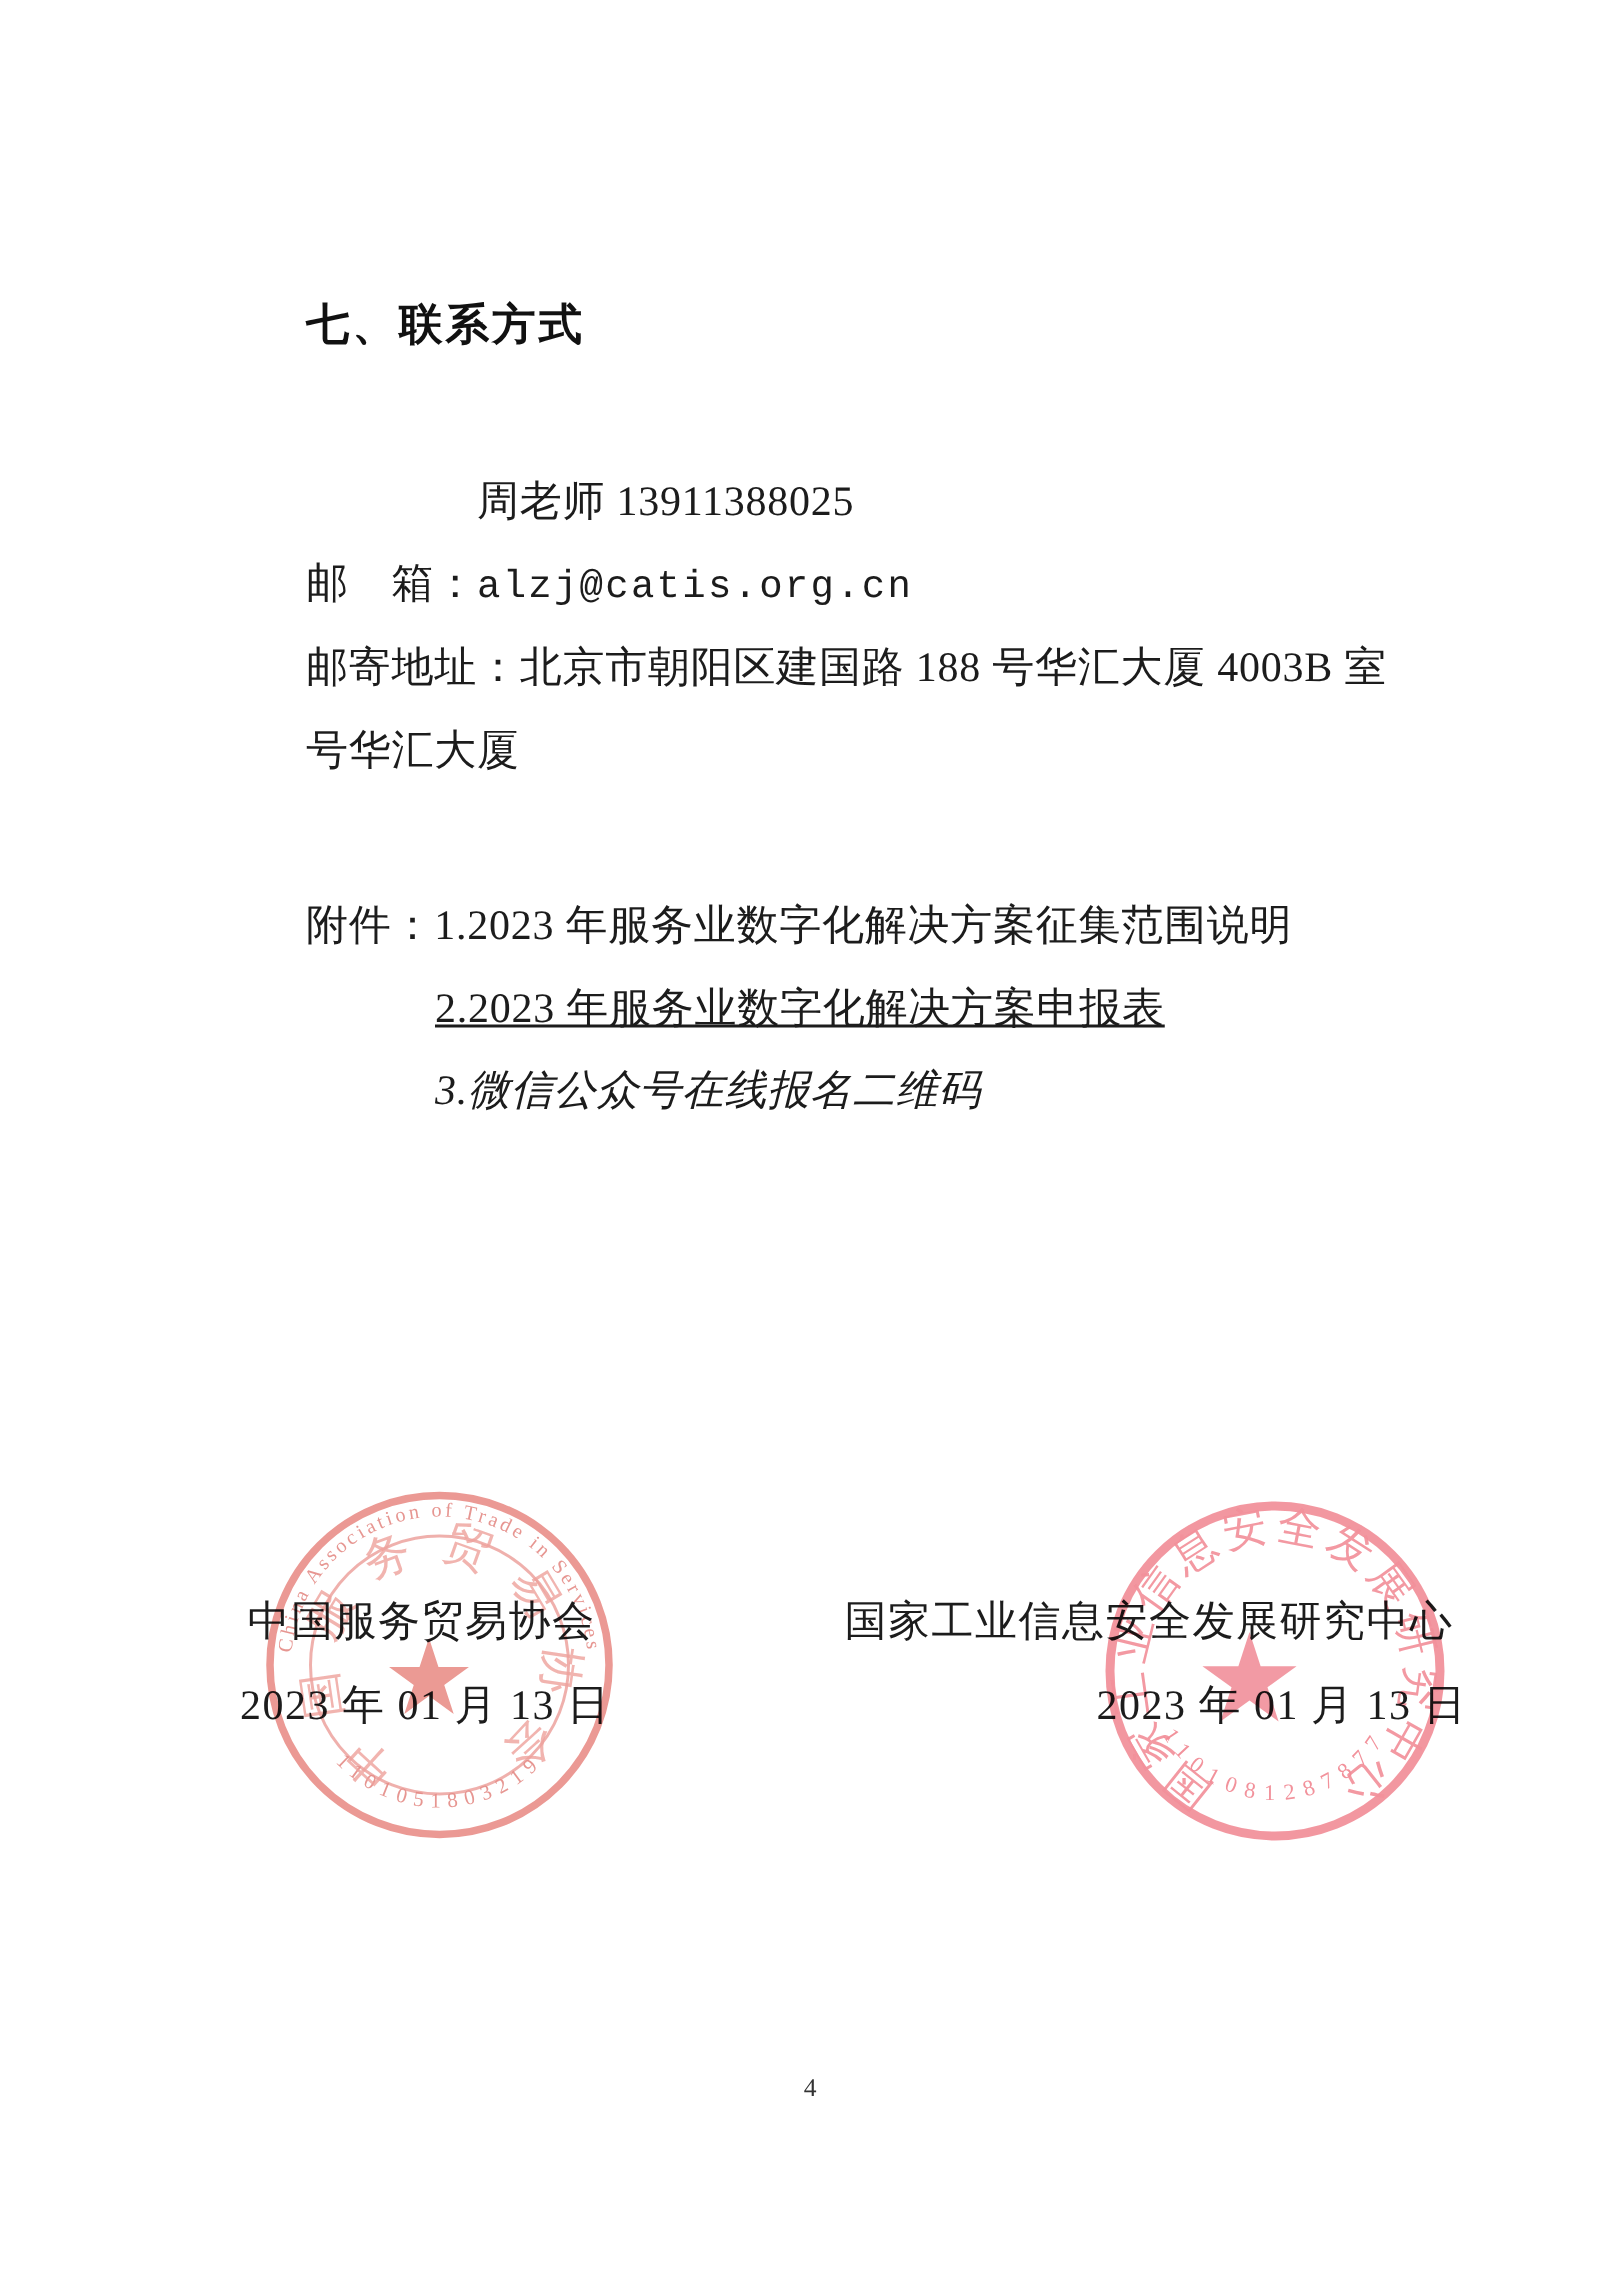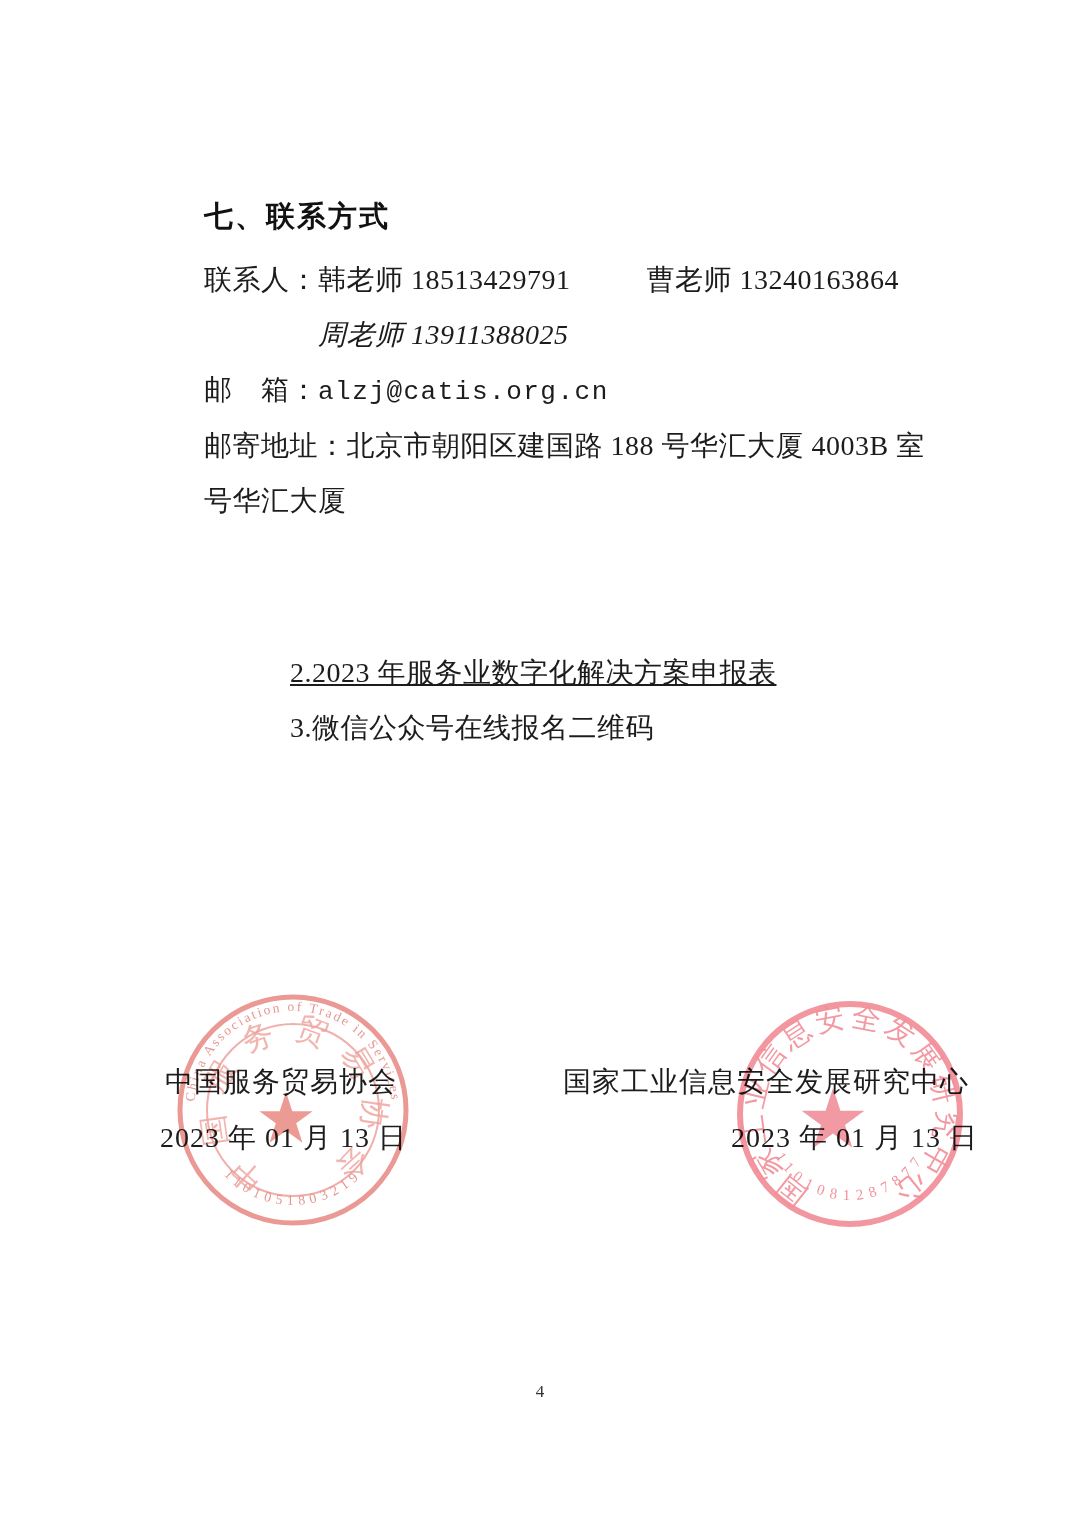--- a/index.html
+++ b/index.html
@@ -23,33 +23,33 @@
     left:204px;top:197px;
     margin:0;
     font-family:"Liberation Sans","DejaVu Sans",sans-serif;
     font-weight:bold;
     font-size:29px;
     letter-spacing:2px;
     color:#111;
   }
   .contact-line1{left:204px;top:260px;}
   .contact-entry2{margin-left:76px;}
-  .contact-line2{left:318px;top:315px;font-style:italic;}
+  .contact-line2{left:318px;top:315px;}
   .email-line{left:204px;top:370px;}
   .email-value{
     font-family:"Liberation Mono","DejaVu Sans Mono",monospace;
     font-size:26px;
     letter-spacing:1.5px;
     margin-top:10px;
   }
   .address-line{left:204px;top:426px;}
   .endnote-line{left:204px;top:481px;}
   .att-line1{left:204px;top:598px;}
   .att-line2{left:290px;top:653px;text-decoration:underline;}
-  .att-line3{left:290px;top:708px;}
+  .att-line3{left:290px;top:708px;font-style:italic;}
 
   .sig-org-left{left:165px;top:1062px;letter-spacing:1px;}
   .sig-date-left{left:160px;top:1118px;letter-spacing:1px;}
   .sig-org-right{left:563px;top:1062px;letter-spacing:1px;}
   .sig-date-right{left:731px;top:1118px;letter-spacing:1px;}
 
   .stamp{
     position:absolute;
     mix-blend-mode:multiply;
     opacity:0.88;
@@ -66,30 +66,30 @@
     color:#333;
   }
 </style>
 </head>
 <body>
 
 <div class="page">
 
   <h2 class="heading">七、联系方式</h2>
 
-  <div class="line contact-line1"><span>联系人：</span><span>韩老师 18513429791</span><span class="contact-entry2">曹老师 13240163864</span></div>
 
   <div class="line contact-line2"><span>周老师 13911388025</span></div>
 
   <div class="line email-line"><span>邮　箱：</span><span class="email-value">alzj@catis.org.cn</span></div>
 
   <div class="line address-line"><span>邮寄地址：</span><span>北京市朝阳区建国路 188 号华汇大厦 4003B 室</span></div>
 
   <div class="line endnote-line">号华汇大厦</div>
 
+  <div class="line att-line1"><span>附件：</span><span>1.2023 年服务业数字化解决方案征集范围说明</span></div>
 
   <div class="line att-line2">2.2023 年服务业数字化解决方案申报表</div>
 
   <div class="line att-line3">3.微信公众号在线报名二维码</div>
 
   <div class="line sig-org-left">中国服务贸易协会</div>
   <div class="line sig-date-left">2023 年 01 月 13 日</div>
   <div class="line sig-org-right">国家工业信息安全发展研究中心</div>
   <div class="line sig-date-right">2023 年 01 月 13 日</div>
 

